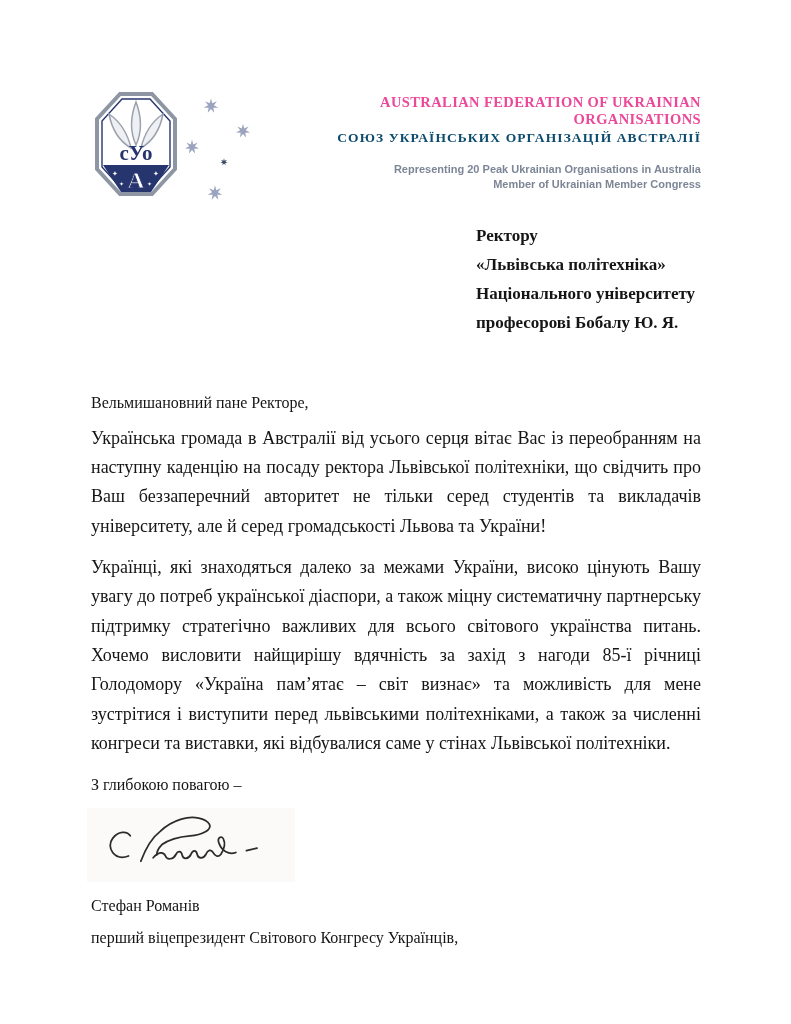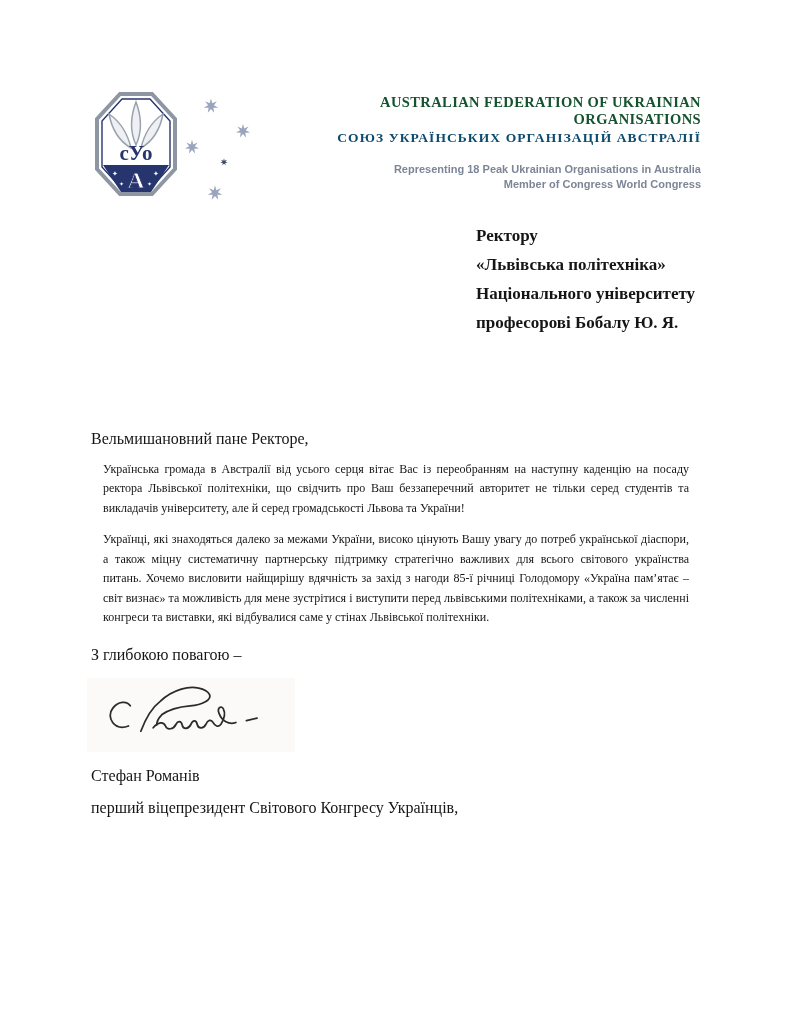--- a/index.html
+++ b/index.html
@@ -16,42 +16,42 @@
   }
   
   .letterhead{display:flex;align-items:flex-start;min-height:112px;}
   .logo-wrap{position:relative;width:175px;height:112px;flex:0 0 auto;}
   .logo-octagon{position:absolute;left:4px;top:4px;}
   .stars-field{position:absolute;left:88px;top:0;}
   .head-text{flex:1 1 auto;text-align:right;padding-top:6px;}
   .org-en{
     font-family:"Liberation Serif","DejaVu Serif",serif;
     font-weight:bold;font-size:14.5px;letter-spacing:.4px;
-    color:#14532d;line-height:1.2;
+    color:#ec4899;line-height:1.2;
   }
   .org-uk{
     font-family:"Liberation Serif","DejaVu Serif",serif;
     font-weight:bold;font-size:13.5px;letter-spacing:1.1px;
     color:#0c4a6e;line-height:1.3;
   }
   .taglines{
     margin-top:16px;
     font-family:"Liberation Sans","DejaVu Sans",sans-serif;
     font-weight:bold;font-size:11px;color:#7d8696;line-height:1.35;
   }
   
   .date-line{margin-top:8px;font-size:16px;}
   .recipient{
     margin-top:22px;margin-left:385px;
     font-weight:bold;font-size:17px;line-height:1.7;
   }
-  .salutation{margin-top:92px;font-size:16px;}
+  .salutation{margin-top:56px;font-size:16px;}
   .body-par{
-    margin:12px;margin-top:12px;
-    font-size:12px;line-height:1.63;
+    margin:0;margin-top:12px;
+    font-size:18px;line-height:1.63;
     text-align:justify;
   }
   .closing{margin-top:18px;font-size:16px;}
   .signature-box{
     margin-top:14px;margin-left:-4px;
     width:208px;height:74px;
     background:#fbfaf8;
     display:flex;align-items:center;justify-content:center;
   }
   .signatory{margin-top:12px;font-size:16px;line-height:1.52;}
@@ -96,22 +96,22 @@
         <use href="#star7" transform="translate(13,59) scale(0.72)" fill="#9aa4be"></use>
         <use href="#star7" transform="translate(45,74) scale(0.38)" fill="#3c4766"></use>
         <use href="#star7" transform="translate(36,105) scale(0.75)" fill="#9aa4be"></use>
       </svg>
     </div>
 
     <div class="head-text">
       <div class="org-en">AUSTRALIAN FEDERATION OF UKRAINIAN ORGANISATIONS</div>
       <div class="org-uk">СОЮЗ УКРАЇНСЬКИХ ОРГАНІЗАЦІЙ АВСТРАЛІЇ</div>
       <div class="taglines">
-        <div>Representing 18 Peak Ukrainian Organisations in Australia</div>
-        <div>Member of Congress World Congress</div>
+        <div>Representing 20 Peak Ukrainian Organisations in Australia</div>
+        <div>Member of Ukrainian Member Congress</div>
       </div>
     </div>
   </header>
 
 
   <div class="recipient">
     <div>Ректору</div>
     <div>«Львівська політехніка»</div>
     <div>Національного університету</div>
     <div>професорові Бобалу Ю. Я.</div>

